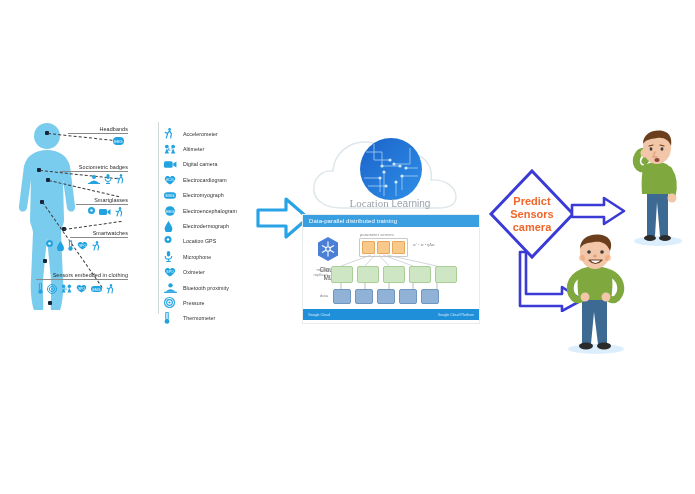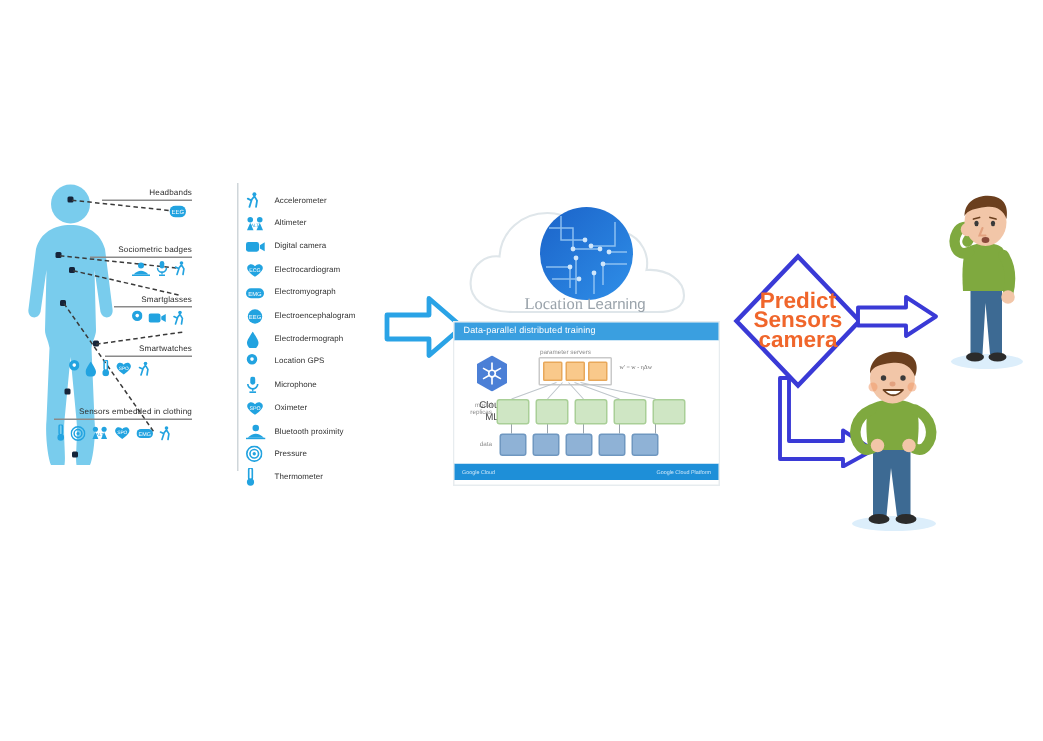--- a/index.html
+++ b/index.html
@@ -75,21 +75,21 @@
   .replica-row{position:absolute;left:28px;top:39px;display:flex;gap:4px;}
   .replica{width:20px;height:15px;background:#cfe6c4;border:1px solid #a9cf97;border-radius:2px;}
   .data-row{position:absolute;left:30px;top:62px;display:flex;gap:4px;}
   .data-cyl{width:16px;height:13px;background:#8fb2d6;border:1px solid #6f97c0;border-radius:2px;}
 
   
   #decision-node{position:absolute;left:488px;top:168px;width:88px;height:92px;}
   #decision-node svg{position:absolute;inset:0;}
   .diamond-text{position:absolute;inset:0;display:flex;flex-direction:column;
                 align-items:center;justify-content:center;gap:1px;
-                font-size:15px;font-weight:bold;color:#f0662b;line-height:12px;}
+                font-size:11px;font-weight:bold;color:#f0662b;line-height:12px;}
 
   
   .person{position:absolute;}
   .person svg{display:block;}
 </style>
 </head>
 <body>
 
 <div class="stage">
 

